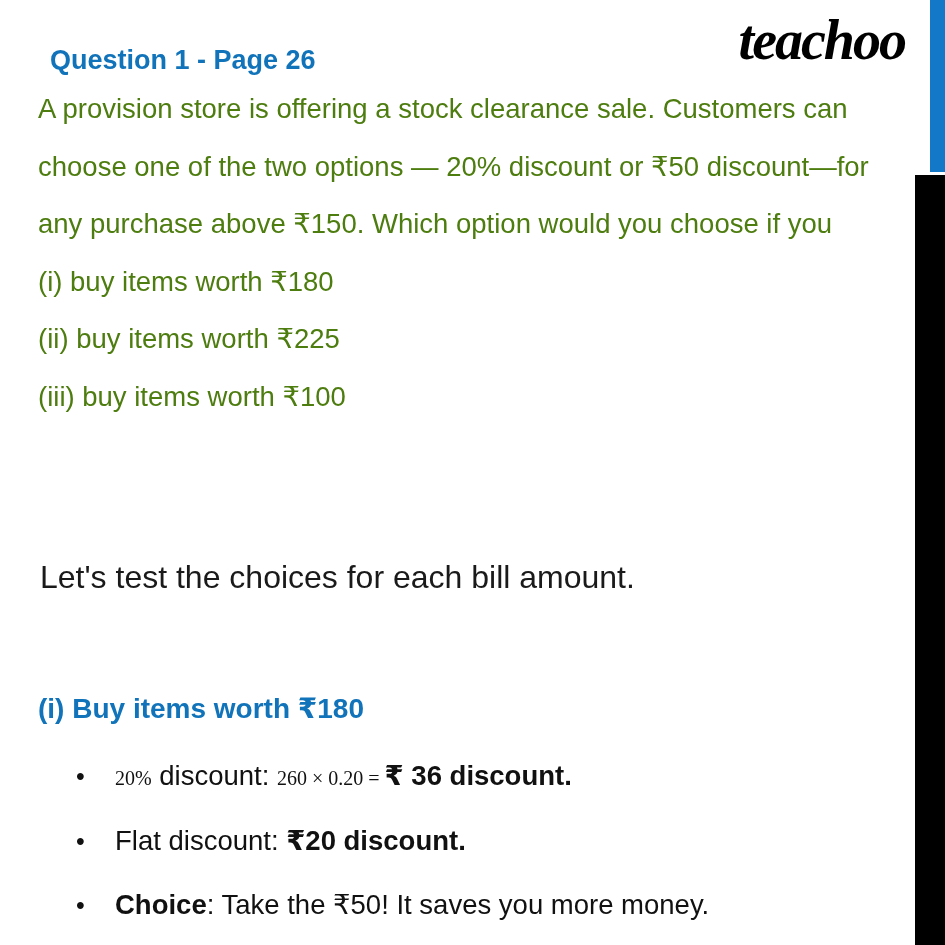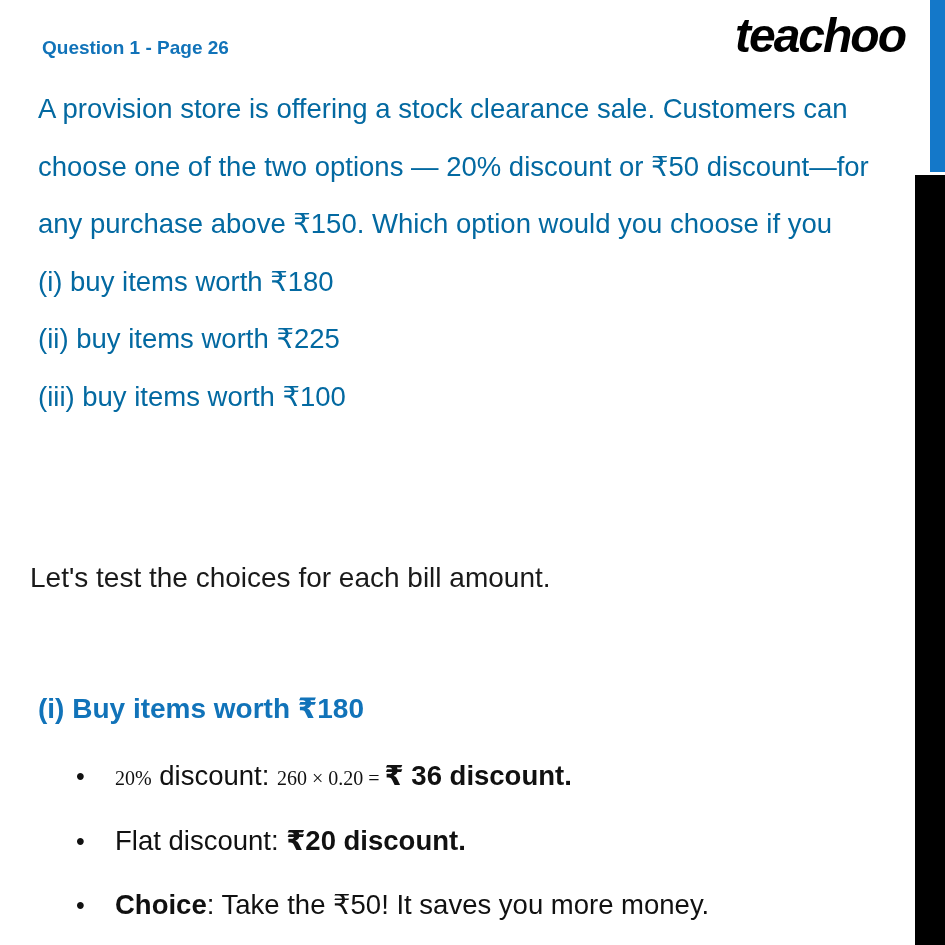--- a/index.html
+++ b/index.html
@@ -11,24 +11,24 @@
     overflow: hidden;
     font-family: "Liberation Sans", "DejaVu Sans", sans-serif;
     color: #1a1a1a;
   }
 
   
   .logo {
     position: absolute;
     top: 8px;
     right: 40px;
-    font-family: Liberation Sans, sans-serif;
+    font-family: Liberation Serif, serif;
     font-style: italic;
     font-weight: bold;
-    font-size: 48px;
+    font-size: 56px;
     letter-spacing: -2px;
     color: #000000;
   }
 
   
   .bar-blue {
     position: absolute;
     left: 930px; top: 0;
     width: 15px; height: 172px;
     background: #1478c9;
@@ -37,39 +37,39 @@
     position: absolute;
     left: 915px; top: 175px;
     width: 30px; height: 770px;
     background: #000000;
   }
 
   
   .title {
     position: absolute;
     top: 33px; left: 38px;
-    margin: 4px;
-    font-size: 19px;
+    margin: 12px;
+    font-size: 27px;
     font-weight: bold;
     color: #1173b9;
     white-space: nowrap;
   }
   .question {
     position: absolute;
     top: 80px; left: 38px;
     font-size: 27.5px;
     line-height: 57.5px;
-    color: #0369a1;
+    color: #4d7c0f;
   }
   .qline { white-space: nowrap; }
 
   .intro {
     position: absolute;
-    top: 549px; left: 30px;
-    font-size: 28px;
+    top: 549px; left: 40px;
+    font-size: 32px;
     line-height: 57.5px;
     color: #1a1a1a;
     white-space: nowrap;
   }
 
   .section {
     position: absolute;
     top: 680px; left: 38px;
     margin: 0;
     font-size: 28px;

